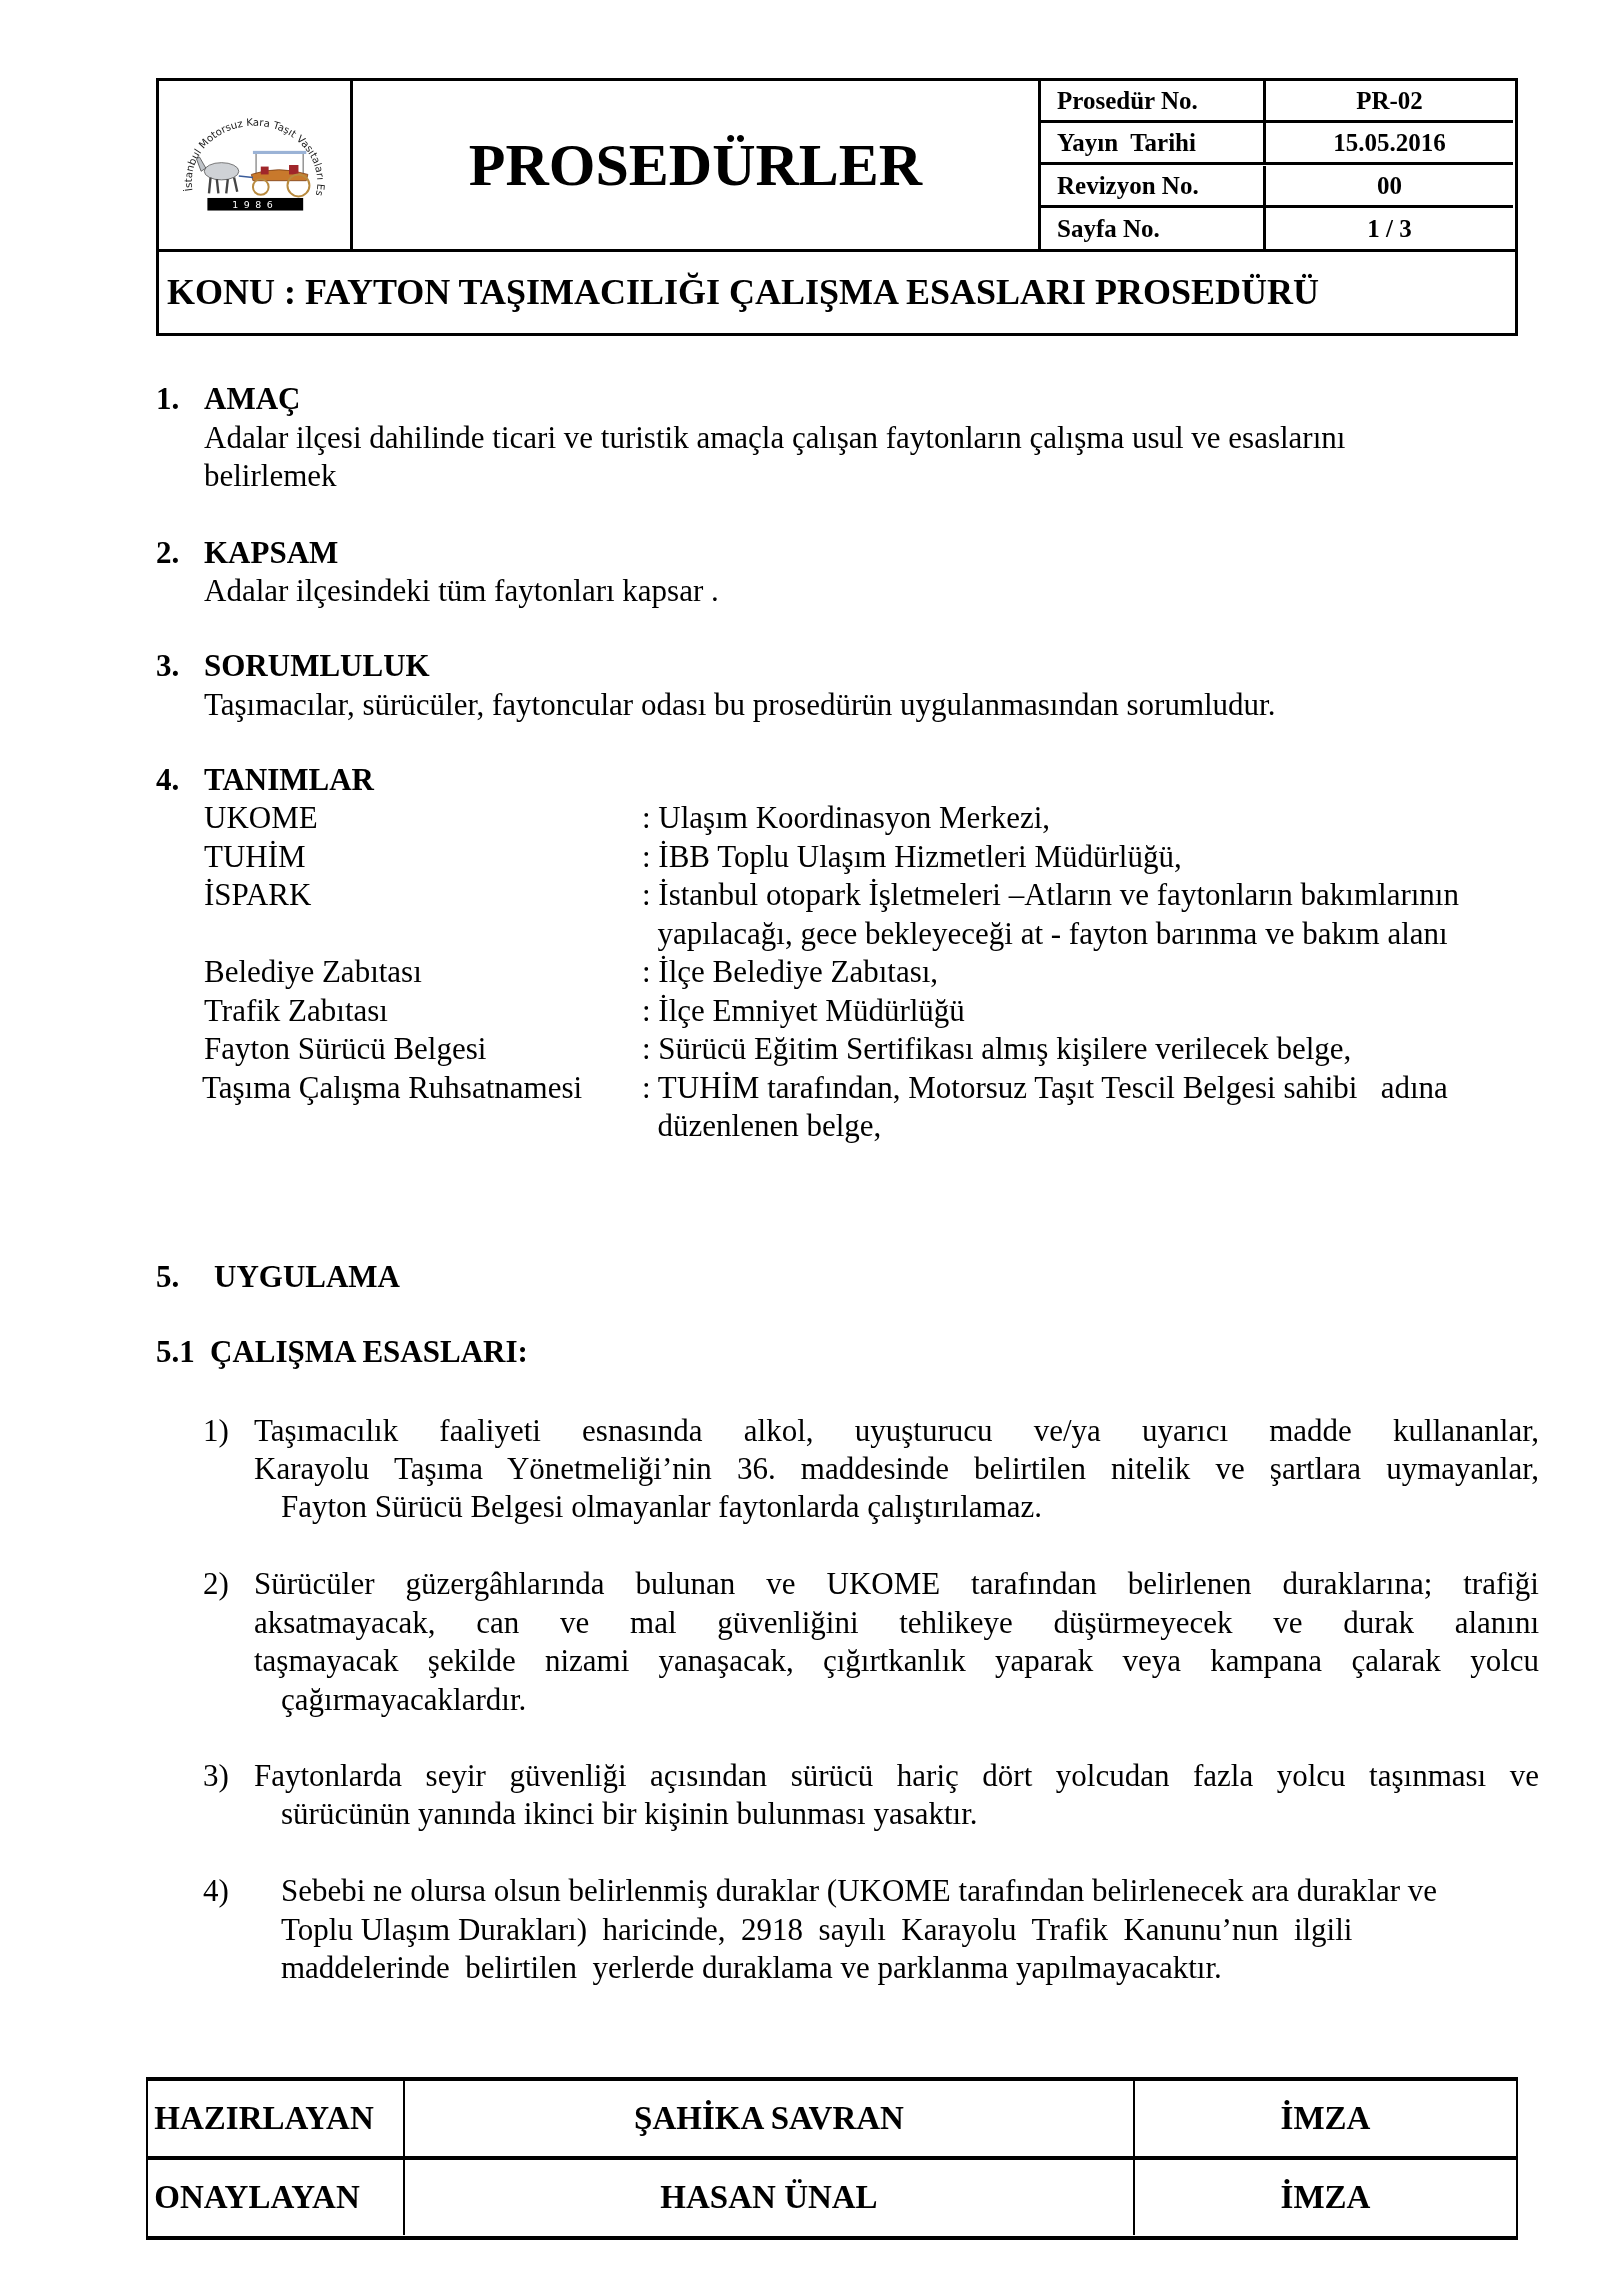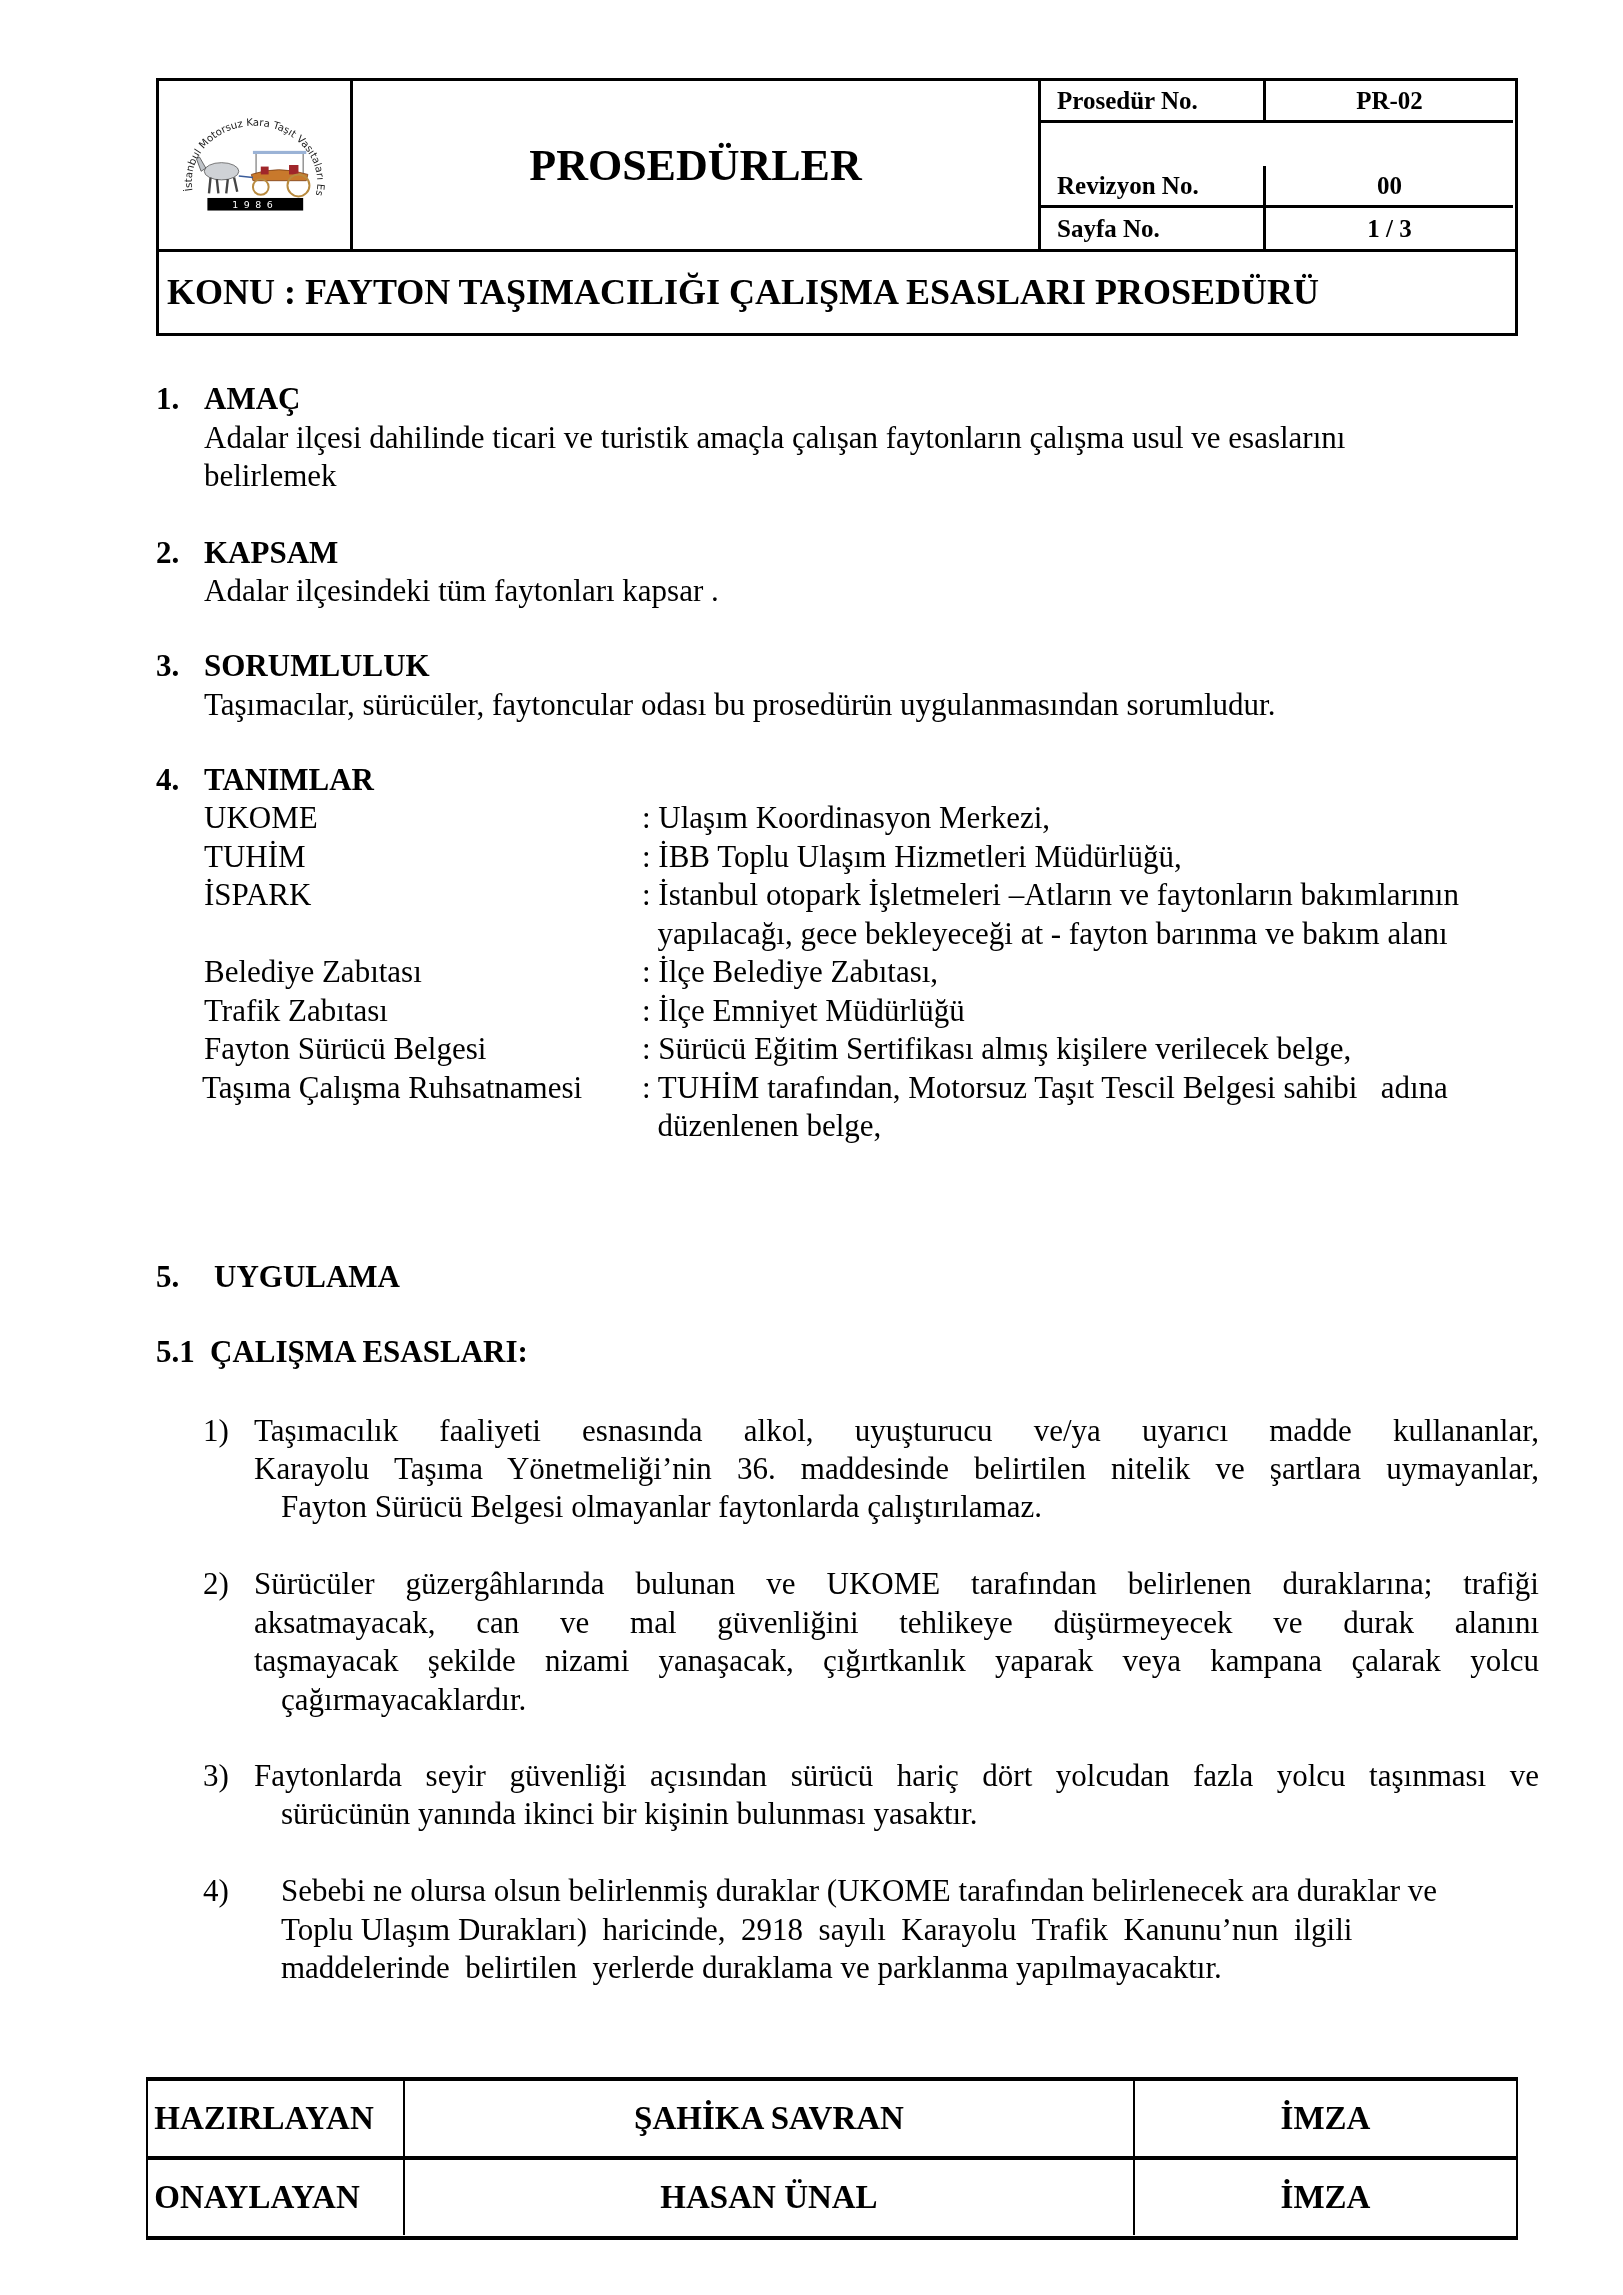--- a/index.html
+++ b/index.html
@@ -5,21 +5,21 @@
   html, body { margin: 0; padding: 0; background: #ffffff; }
   body {
     width: 1623px; height: 2295px; position: relative; overflow: hidden;
     font-family: "Liberation Serif", "DejaVu Serif", serif; color: #000;
   }
   .abs { position: absolute; }
 
   
   .hdr { left: 156px; top: 78px; width: 1362px; height: 258px; border: 3.9px solid #000; box-sizing: border-box; }
   .hdr .logo-cell { position: absolute; left: 0; top: 0; width: 194px; height: 168px; border-right: 3.9px solid #000; box-sizing: border-box; display: flex; align-items: center; justify-content: center; }
-  .hdr .title-cell { position: absolute; left: 194px; top: 0; width: 688px; height: 168px; border-right: 3.9px solid #000; box-sizing: border-box; display: flex; align-items: center; justify-content: center; font-weight: bold; font-size: 44px; }
+  .hdr .title-cell { position: absolute; left: 194px; top: 0; width: 688px; height: 168px; border-right: 3.9px solid #000; box-sizing: border-box; display: flex; align-items: center; justify-content: center; font-weight: bold; font-size: 60px; }
   .hdr .info { position: absolute; left: 882px; top: 0; width: 472px; height: 168px; }
   .hdr .info-row { position: absolute; left: 0; width: 472px; height: 42px; border-bottom: 3.9px solid #000; box-sizing: border-box; font-weight: bold; font-size: 25px; }
   .hdr .info-row:last-child { border-bottom: none; }
   .hdr .info-label { position: absolute; left: 0; top: 0; width: 225px; height: 100%; border-right: 3.9px solid #000; box-sizing: border-box; padding-left: 16px; display: flex; align-items: center; }
   .hdr .info-value { position: absolute; left: 225px; top: 0; right: 0; height: 100%; display: flex; align-items: center; justify-content: center; }
   .hdr .subject { position: absolute; left: 0; top: 168px; width: 100%; height: 82px; border-top: 3.9px solid #000; box-sizing: border-box; font-weight: bold; font-size: 36px; display: flex; align-items: center; padding-left: 7.9px; white-space: nowrap; }
 
   
   .logo { width: 157px; height: 126px; position: relative; }
 
@@ -79,20 +79,24 @@
 
       <rect x="40" y="122" width="122" height="16" fill="#000"></rect>
       <text x="101" y="135" text-anchor="middle" font-family="DejaVu Sans, sans-serif" font-size="12" fill="#fff" letter-spacing="7">1986</text>
     </svg>
   </div>
   <div class="title-cell">PROSEDÜRLER</div>
   <div class="info">
     <div class="info-row" style="top:0;">
       <div class="info-label">Prosedür No.</div>
       <div class="info-value">PR-02</div>
+    </div>
+    <div class="info-row" style="top:42px;">
+      <div class="info-label" style="white-space:pre;">Yayın  Tarihi</div>
+      <div class="info-value">15.05.2016</div>
     </div>
     <div class="info-row" style="top:85px;">
       <div class="info-label">Revizyon No.</div>
       <div class="info-value">00</div>
     </div>
     <div class="info-row" style="top:127px; height:41px;">
       <div class="info-label">Sayfa No.</div>
       <div class="info-value">1 / 3</div>
     </div>
   </div>

